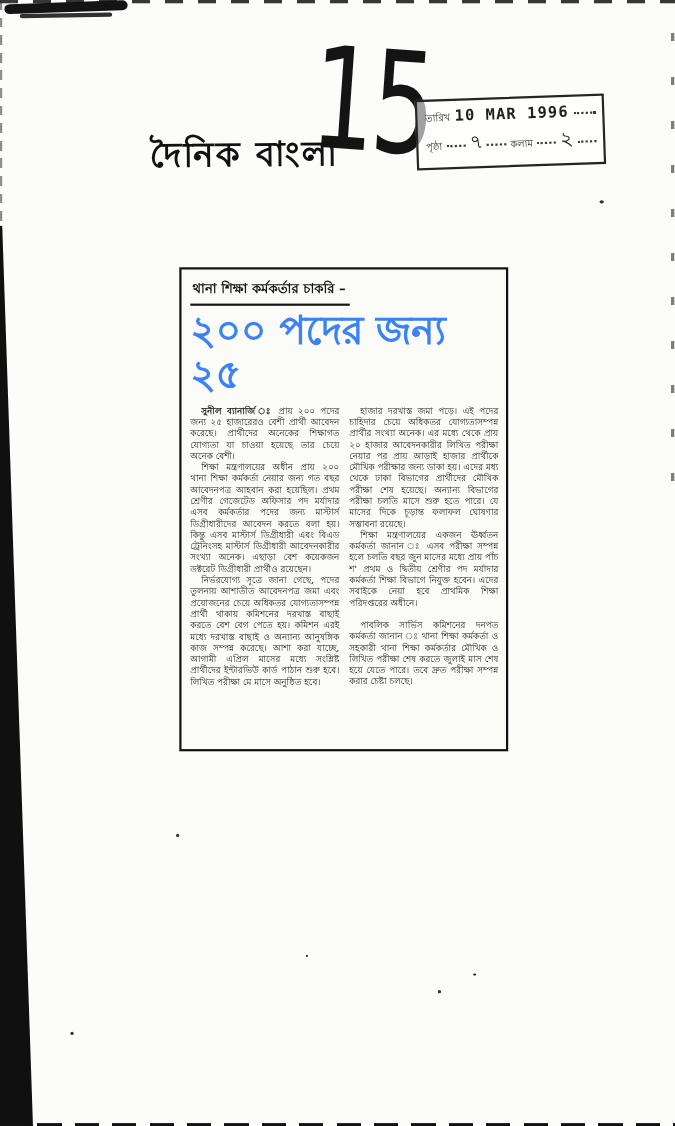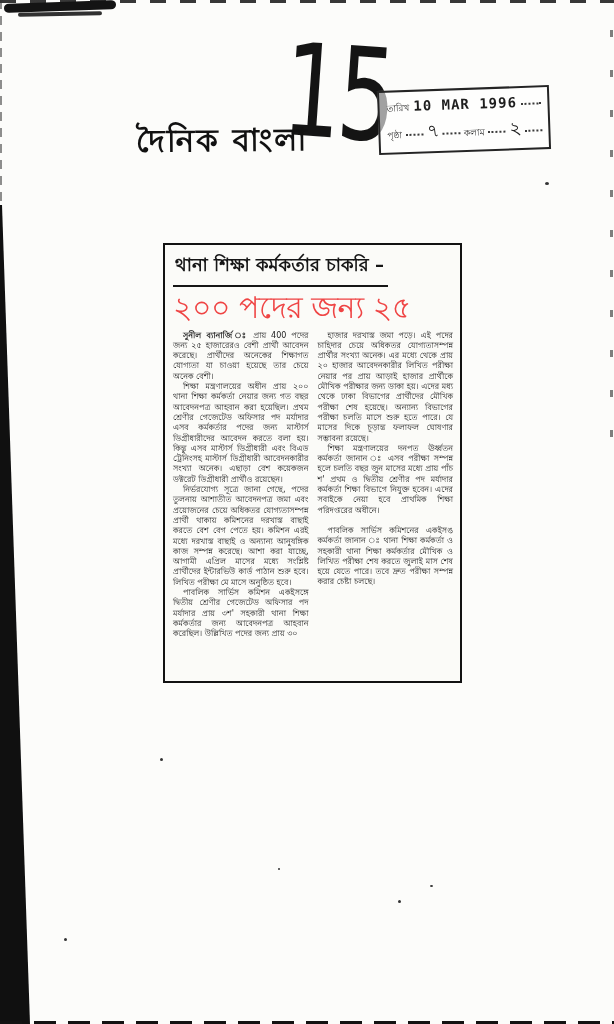--- a/index.html
+++ b/index.html
@@ -99,29 +99,29 @@
   .clipping {
     position: absolute; left: 163px; top: 243px; width: 299px; height: 440px;
     border: 2px solid #121212;
     box-sizing: border-box;
     background: #fbfbf8;
     padding: 6px 7px 4px 8px;
     overflow: hidden;
   }
   .kicker {
     display: inline-block;
-    font-size: 18px; font-weight: 700; color: #161616;
+    font-size: 12px; font-weight: 700; color: #161616;
     border-bottom: 2px solid #161616;
     padding: 0 4px 3px 2px;
     margin: 0 0 3px 0;
     white-space: nowrap;
   }
   .headline {
-    font-size: 30px; font-weight: 400; line-height: 1.12;
-    color: #ef4444; margin: 1px 0 6px 0;
+    font-size: 36px; font-weight: 700; line-height: 1.12;
+    color: #3b82f6; margin: 1px 0 6px 0;
     letter-spacing: -.5px;
   }
   .cols { display: flex; gap: 9px; }
   .col { flex: 1 1 0; min-width: 0; }
   .col p {
     margin: 0; font-size: 8px; line-height: 10.3px;
     text-align: justify; text-indent: 10px;
     color: #222;
   }
   .byline { font-weight: 700; margin-top: 35px; }
@@ -168,26 +168,25 @@
 
   <div class="masthead">দৈনিক বাংলা</div>
 
   <div class="clipping">
     <div class="kicker">থানা শিক্ষা কর্মকর্তার চাকরি –</div>
     <div class="headline">
       <div>২০০ পদের জন্য ২৫</div>
     </div>
     <div class="cols">
       <div class="col">
-        <p><span class="byline">সুনীল ব্যানার্জি ঃ</span> <span>প্রায় 400 পদের জন্য ২৫ হাজারেরও বেশী প্রার্থী আবেদন করেছে। প্রার্থীদের অনেকের শিক্ষাগত যোগ্যতা যা চাওয়া হয়েছে তার চেয়ে অনেক বেশী।</span></p>
+        <p><span class="byline">সুনীল ব্যানার্জি ঃ</span> <span>প্রায় ২০০ পদের জন্য ২৫ হাজারেরও বেশী প্রার্থী আবেদন করেছে। প্রার্থীদের অনেকের শিক্ষাগত যোগ্যতা যা চাওয়া হয়েছে তার চেয়ে অনেক বেশী।</span></p>
         <p>শিক্ষা মন্ত্রণালয়ের অধীন প্রায় ২০০ থানা শিক্ষা কর্মকর্তা নেয়ার জন্য গত বছর আবেদনপত্র আহবান করা হয়েছিল। প্রথম শ্রেণীর গেজেটেড অফিসার পদ মর্যাদার এসব কর্মকর্তার পদের জন্য মাস্টার্স ডিগ্রীধারীদের আবেদন করতে বলা হয়। কিন্তু এসব মাস্টার্স ডিগ্রীধারী এবং বিএড ট্রেনিংসহ মাস্টার্স ডিগ্রীধারী আবেদনকারীর সংখ্যা অনেক। এছাড়া বেশ কয়েকজন ডক্টরেট ডিগ্রীধারী প্রার্থীও রয়েছেন।</p>
         <p>নির্ভরযোগ্য সূত্রে জানা গেছে, পদের তুলনায় আশাতীত আবেদনপত্র জমা এবং প্রয়োজনের চেয়ে অধিকতর যোগ্যতাসম্পন্ন প্রার্থী থাকায় কমিশনের দরখাস্ত বাছাই করতে বেশ বেগ পেতে হয়। কমিশন এরই মধ্যে দরখাস্ত বাছাই ও অন্যান্য আনুষঙ্গিক কাজ সম্পন্ন করেছে। আশা করা যাচ্ছে, আগামী এপ্রিল মাসের মধ্যে সংশ্লিষ্ট প্রার্থীদের ইন্টারভিউ কার্ড পাঠান শুরু হবে। লিখিত পরীক্ষা মে মাসে অনুষ্ঠিত হবে।</p>
-        <p>পাবলিক সার্ভিস কমিশন একইসঙ্গে দ্বিতীয় শ্রেণীর গেজেটেড অফিসার পদ মর্যাদার প্রায় ৩শ' সহকারী থানা শিক্ষা কর্মকর্তার জন্য আবেদনপত্র আহবান করেছিল। উল্লিখিত পদের জন্য প্রায় ৩০</p>
       </div>
       <div class="col">
         <p>হাজার দরখাস্ত জমা পড়ে। এই পদের চাহিদার চেয়ে অধিকতর যোগ্যতাসম্পন্ন প্রার্থীর সংখ্যা অনেক। এর মধ্যে থেকে প্রায় ২০ হাজার আবেদনকারীর লিখিত পরীক্ষা নেয়ার পর প্রায় আড়াই হাজার প্রার্থীকে মৌখিক পরীক্ষার জন্য ডাকা হয়। এদের মধ্য থেকে ঢাকা বিভাগের প্রার্থীদের মৌখিক পরীক্ষা শেষ হয়েছে। অন্যান্য বিভাগের পরীক্ষা চলতি মাসে শুরু হতে পারে। যে মাসের দিকে চূড়ান্ত ফলাফল ঘোষণার সম্ভাবনা রয়েছে।</p>
-        <p>শিক্ষা মন্ত্রণালয়ের দনপত ঊর্ধ্বতন কর্মকর্তা জানান ঃ এসব পরীক্ষা সম্পন্ন হলে চলতি বছর জুন মাসের মধ্যে প্রায় পাঁচ শ' প্রথম ও দ্বিতীয় শ্রেণীর পদ মর্যাদার কর্মকর্তা শিক্ষা বিভাগে নিযুক্ত হবেন। এদের সবাইকে নেয়া হবে প্রাথমিক শিক্ষা পরিদপ্তরের অধীনে।</p>
-        <p class="gap-before">পাবলিক সার্ভিস কমিশনের একইসঙ কর্মকর্তা জানান ঃ থানা শিক্ষা কর্মকর্তা ও সহকারী থানা শিক্ষা কর্মকর্তার মৌখিক ও লিখিত পরীক্ষা শেষ করতে জুলাই মাস শেষ হয়ে যেতে পারে। তবে দ্রুত পরীক্ষা সম্পন্ন করার চেষ্টা চলছে।</p>
+        <p>শিক্ষা মন্ত্রণালয়ের একজন ঊর্ধ্বতন কর্মকর্তা জানান ঃ এসব পরীক্ষা সম্পন্ন হলে চলতি বছর জুন মাসের মধ্যে প্রায় পাঁচ শ' প্রথম ও দ্বিতীয় শ্রেণীর পদ মর্যাদার কর্মকর্তা শিক্ষা বিভাগে নিযুক্ত হবেন। এদের সবাইকে নেয়া হবে প্রাথমিক শিক্ষা পরিদপ্তরের অধীনে।</p>
+        <p class="gap-before">পাবলিক সার্ভিস কমিশনের দনপত কর্মকর্তা জানান ঃ থানা শিক্ষা কর্মকর্তা ও সহকারী থানা শিক্ষা কর্মকর্তার মৌখিক ও লিখিত পরীক্ষা শেষ করতে জুলাই মাস শেষ হয়ে যেতে পারে। তবে দ্রুত পরীক্ষা সম্পন্ন করার চেষ্টা চলছে।</p>
       </div>
     </div>
   </div>
 
 </div>
 
 </body></html>

